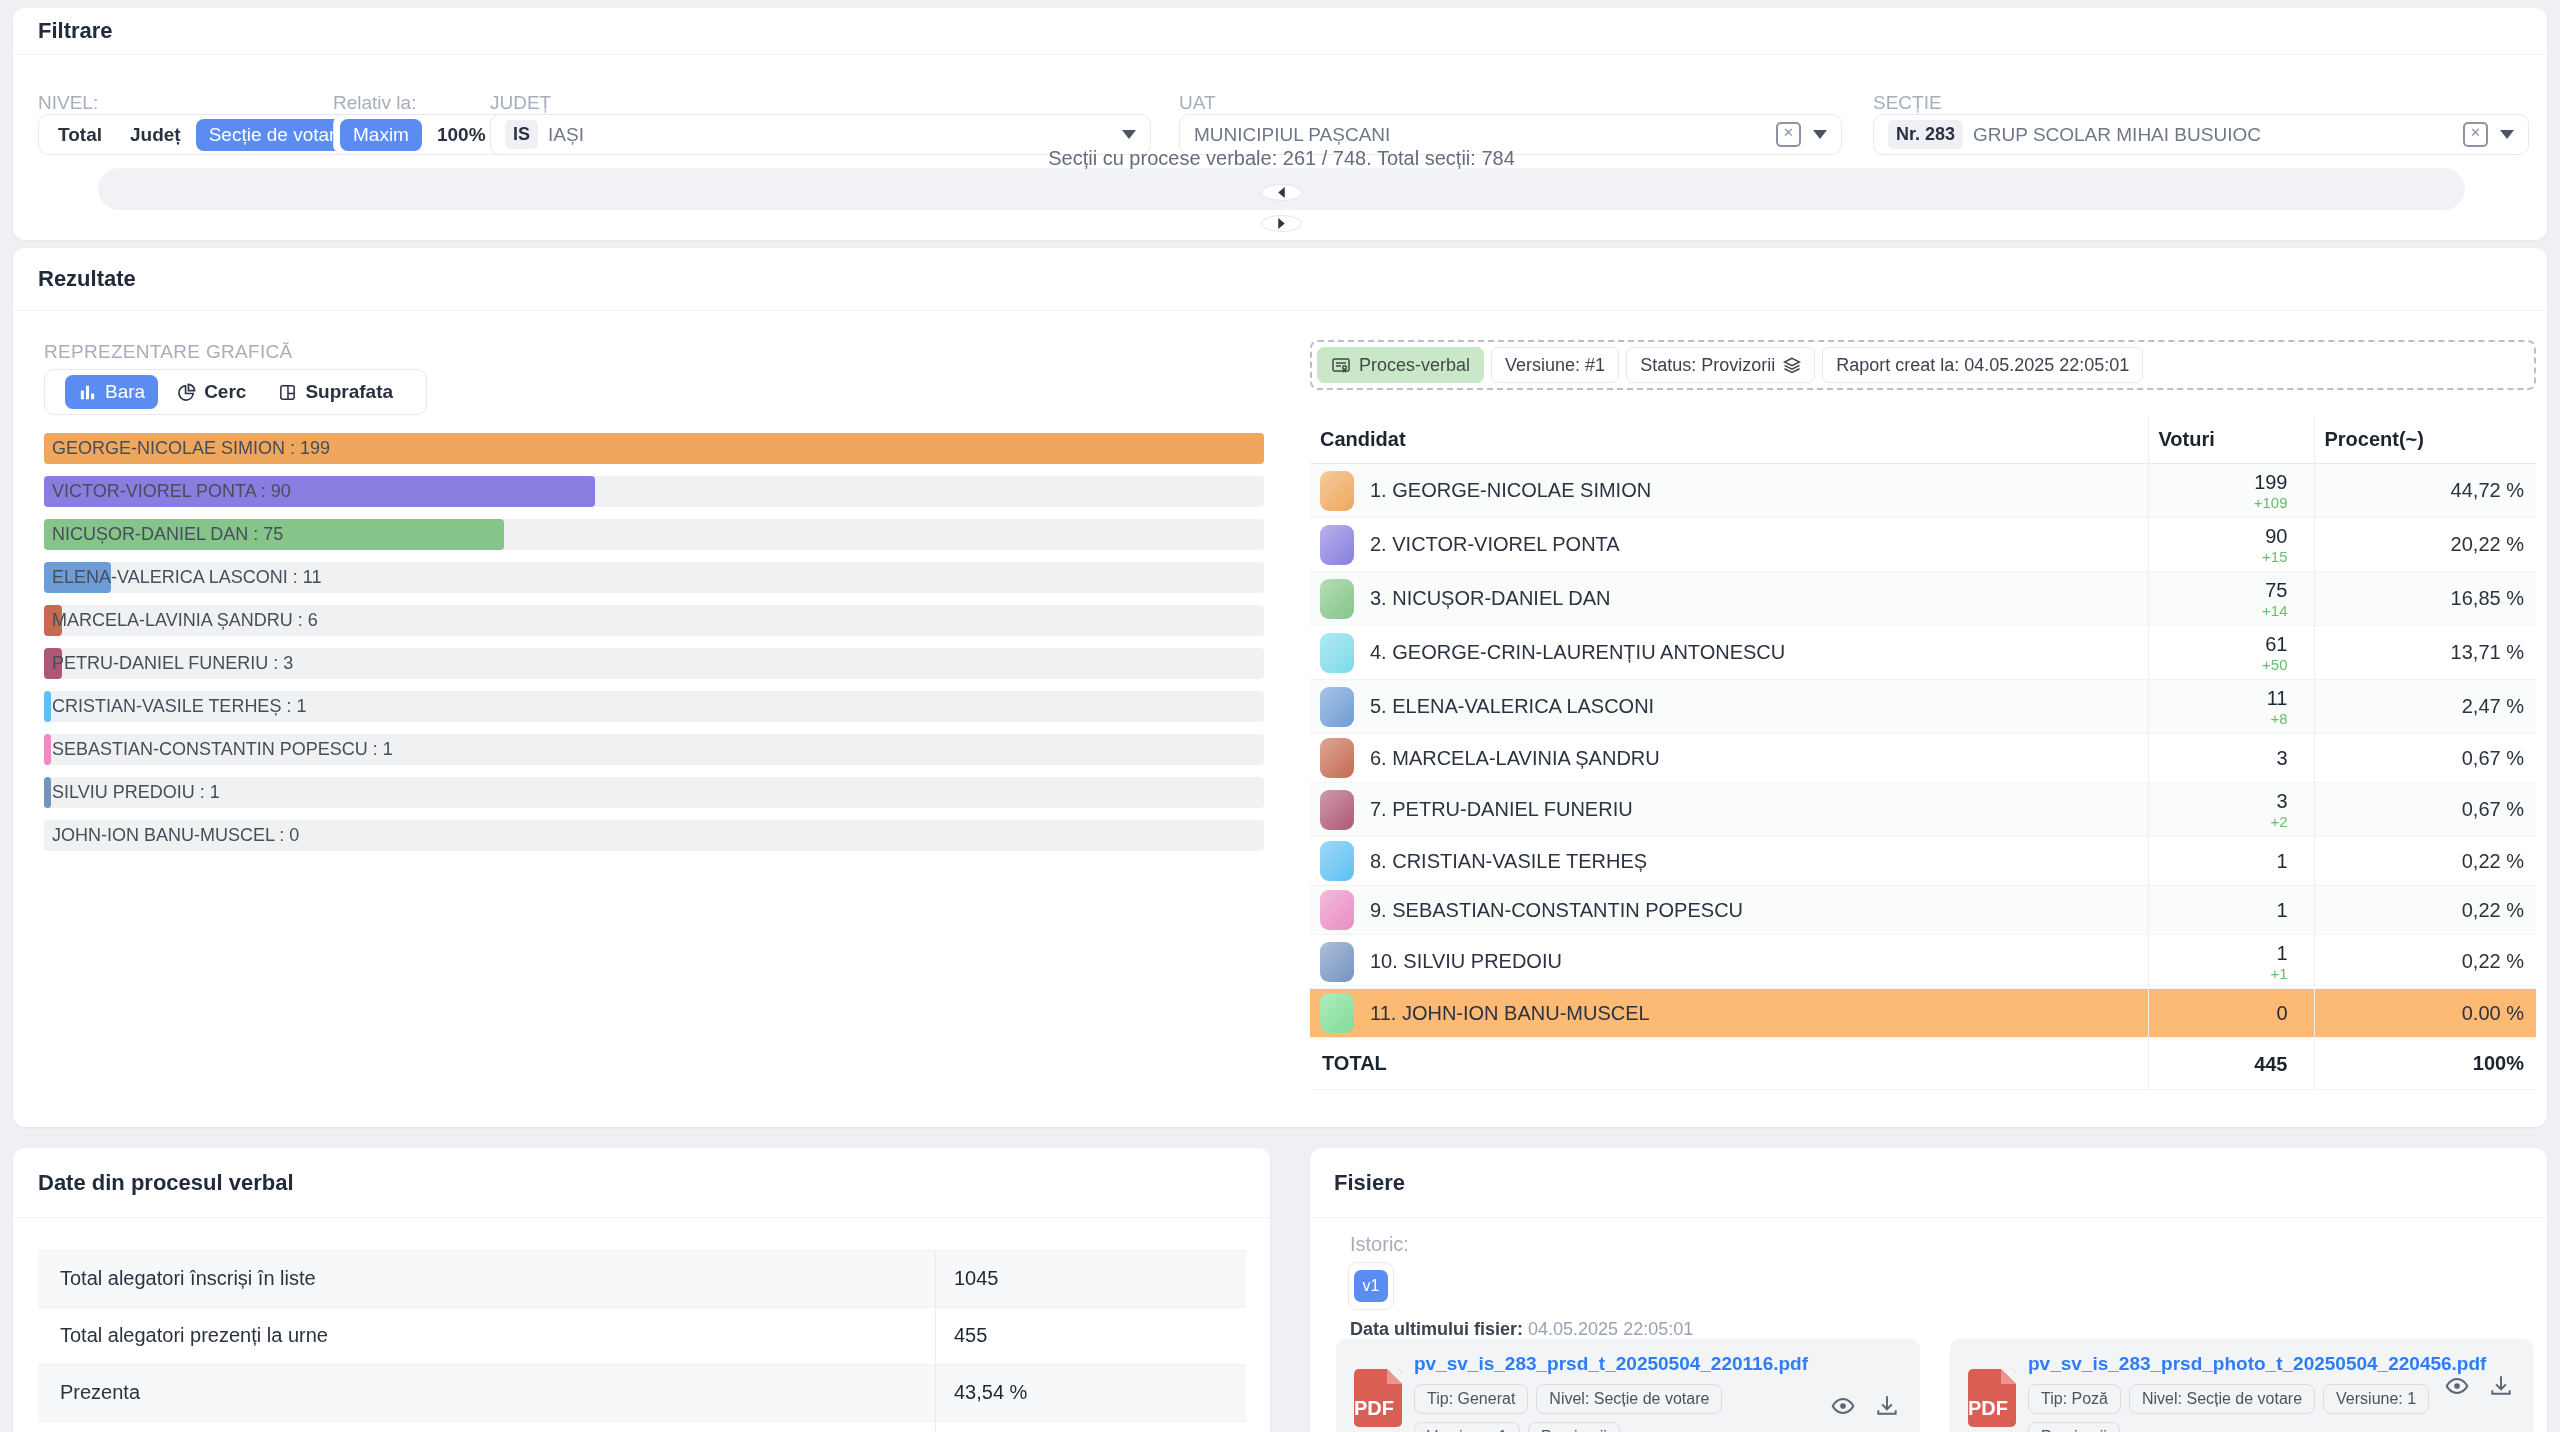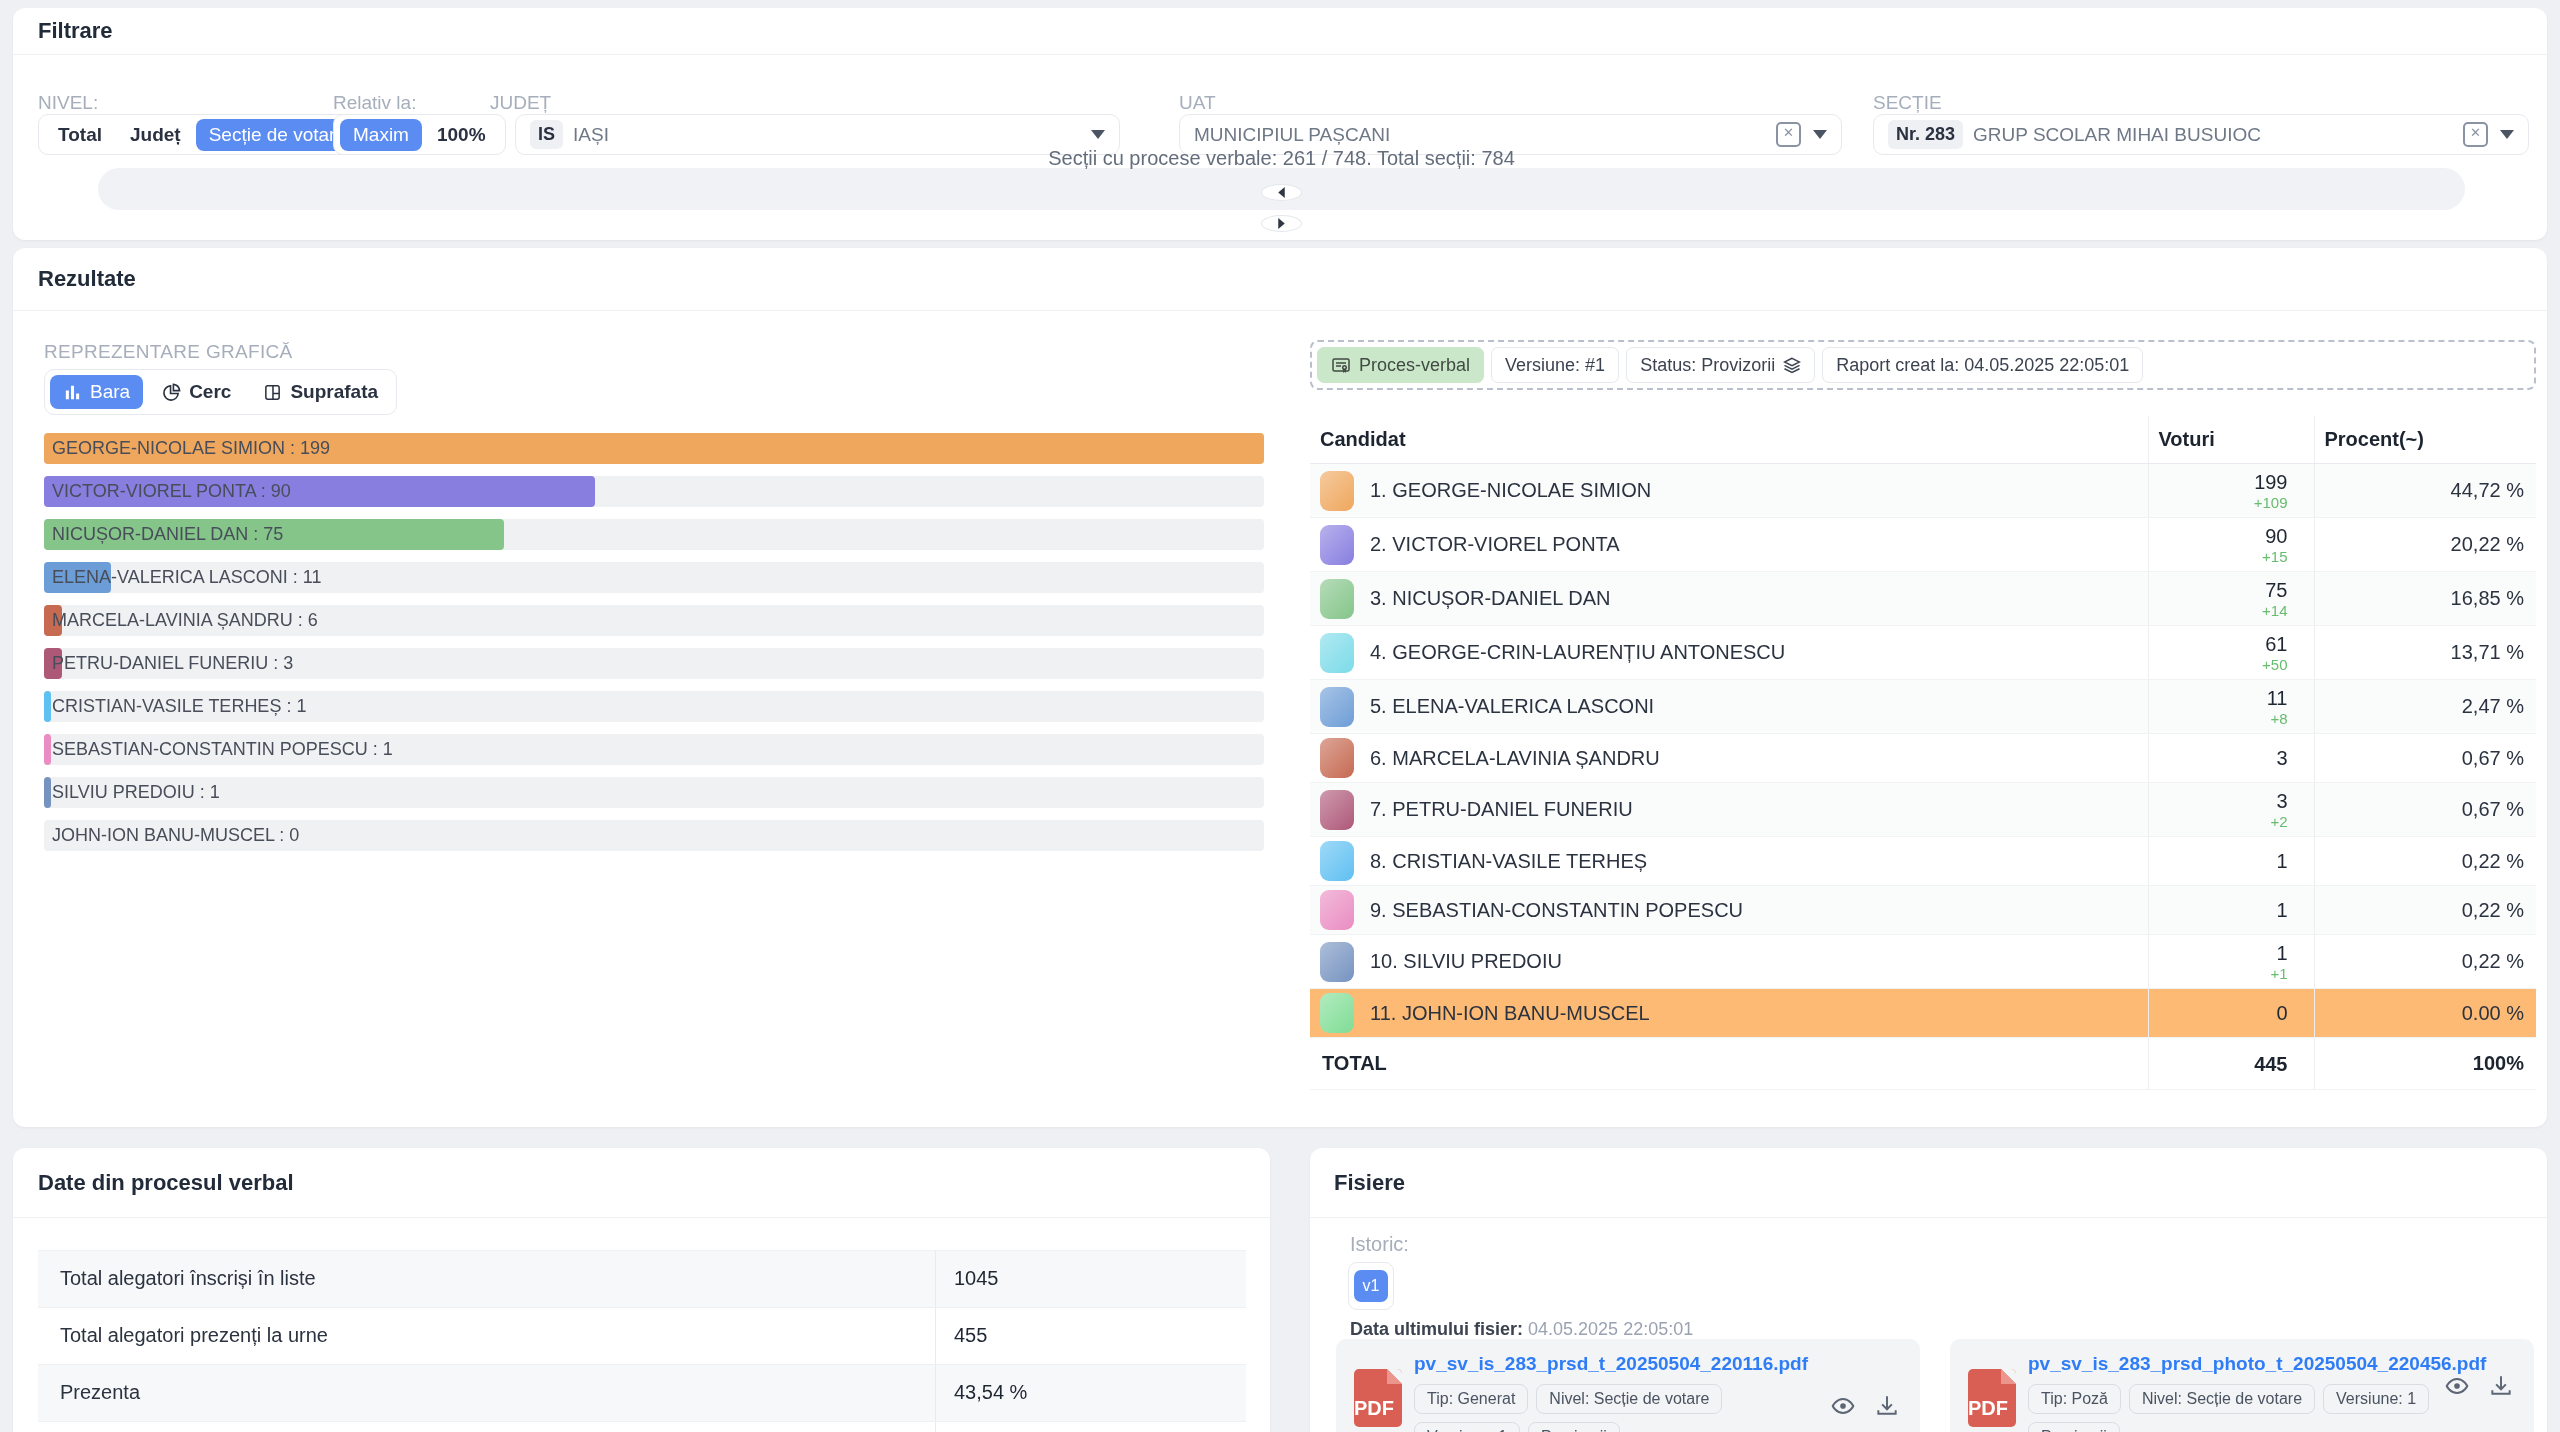--- a/index.html
+++ b/index.html
@@ -29,21 +29,21 @@
     border-radius:21px;display:flex;align-items:center;justify-content:center;gap:14px;flex-direction:column;}
   .info-pill span{font-size:20px;color:#646d7c;}
   .nav-btn{width:41px;height:41px;border-radius:50%;background:#fff;border:1px solid #e3e6ea;
     display:flex;align-items:center;justify-content:center;cursor:pointer;}
   
   #card-rezultate{left:13px;top:248px;width:2534px;height:879px;}
   #card-rezultate .card-header{height:62px;}
   .chart-col{position:absolute;left:31px;top:93px;width:1233px;}
   .section-label{font-size:19px;color:#a6aebb;letter-spacing:.3px;}
   .tabs{margin-top:6px;display:inline-flex;align-items:center;gap:6px;border:1px solid #e7e9ee;
-    border-radius:10px;padding:5px 5px;background:#fff;}
+    border-radius:10px;padding:5px 20px;background:#fff;}
   .tab{display:flex;align-items:center;gap:8px;border:none;background:none;font-family:inherit;
     font-size:19px;font-weight:bold;color:#2a3140;padding:6px 13px;border-radius:8px;cursor:pointer;}
   .tab.active{background:#5b8cf2;color:#fff;font-weight:normal;}
   .tab svg{flex:none;}
   .bars{margin-top:18px;width:1220px;}
   .bar-row{position:relative;height:31px;margin-bottom:12px;background:#f0f1f3;border-radius:4px;}
   .bar-fill{position:absolute;left:0;top:0;bottom:0;border-radius:4px;}
   .bar-label{position:absolute;left:8px;top:0;line-height:31px;font-size:18px;color:#474d59;white-space:nowrap;}
   .right-col{position:absolute;left:1297px;top:92px;width:1226px;}
   .pv-bar{box-sizing:border-box;height:50px;border:2px dashed #b9c0cb;border-radius:8px;
@@ -114,21 +114,21 @@
     <button class="seg-btn active">Secție de votare</button>
   </div>
 
   <div class="flabel" style="left:320px">Relativ la:</div>
   <div class="fbox seg" style="left:320px">
     <button class="seg-btn active">Maxim</button>
     <button class="seg-btn">100%</button>
   </div>
 
   <div class="flabel" style="left:477px">JUDEȚ</div>
-  <div class="fbox select-box" style="left:502px;width:605px">
+  <div class="fbox select-box" style="left:477px;width:661px">
     <span class="badge">IS</span>
     <span class="sel-value">IAȘI</span>
     <span class="caret"></span>
   </div>
 
   <div class="flabel" style="left:1166px">UAT</div>
   <div class="fbox select-box" style="left:1166px;width:663px">
     <span class="sel-value">MUNICIPIUL PAȘCANI</span>
     <span class="clear-btn">✕</span>
     <span class="caret"></span>

